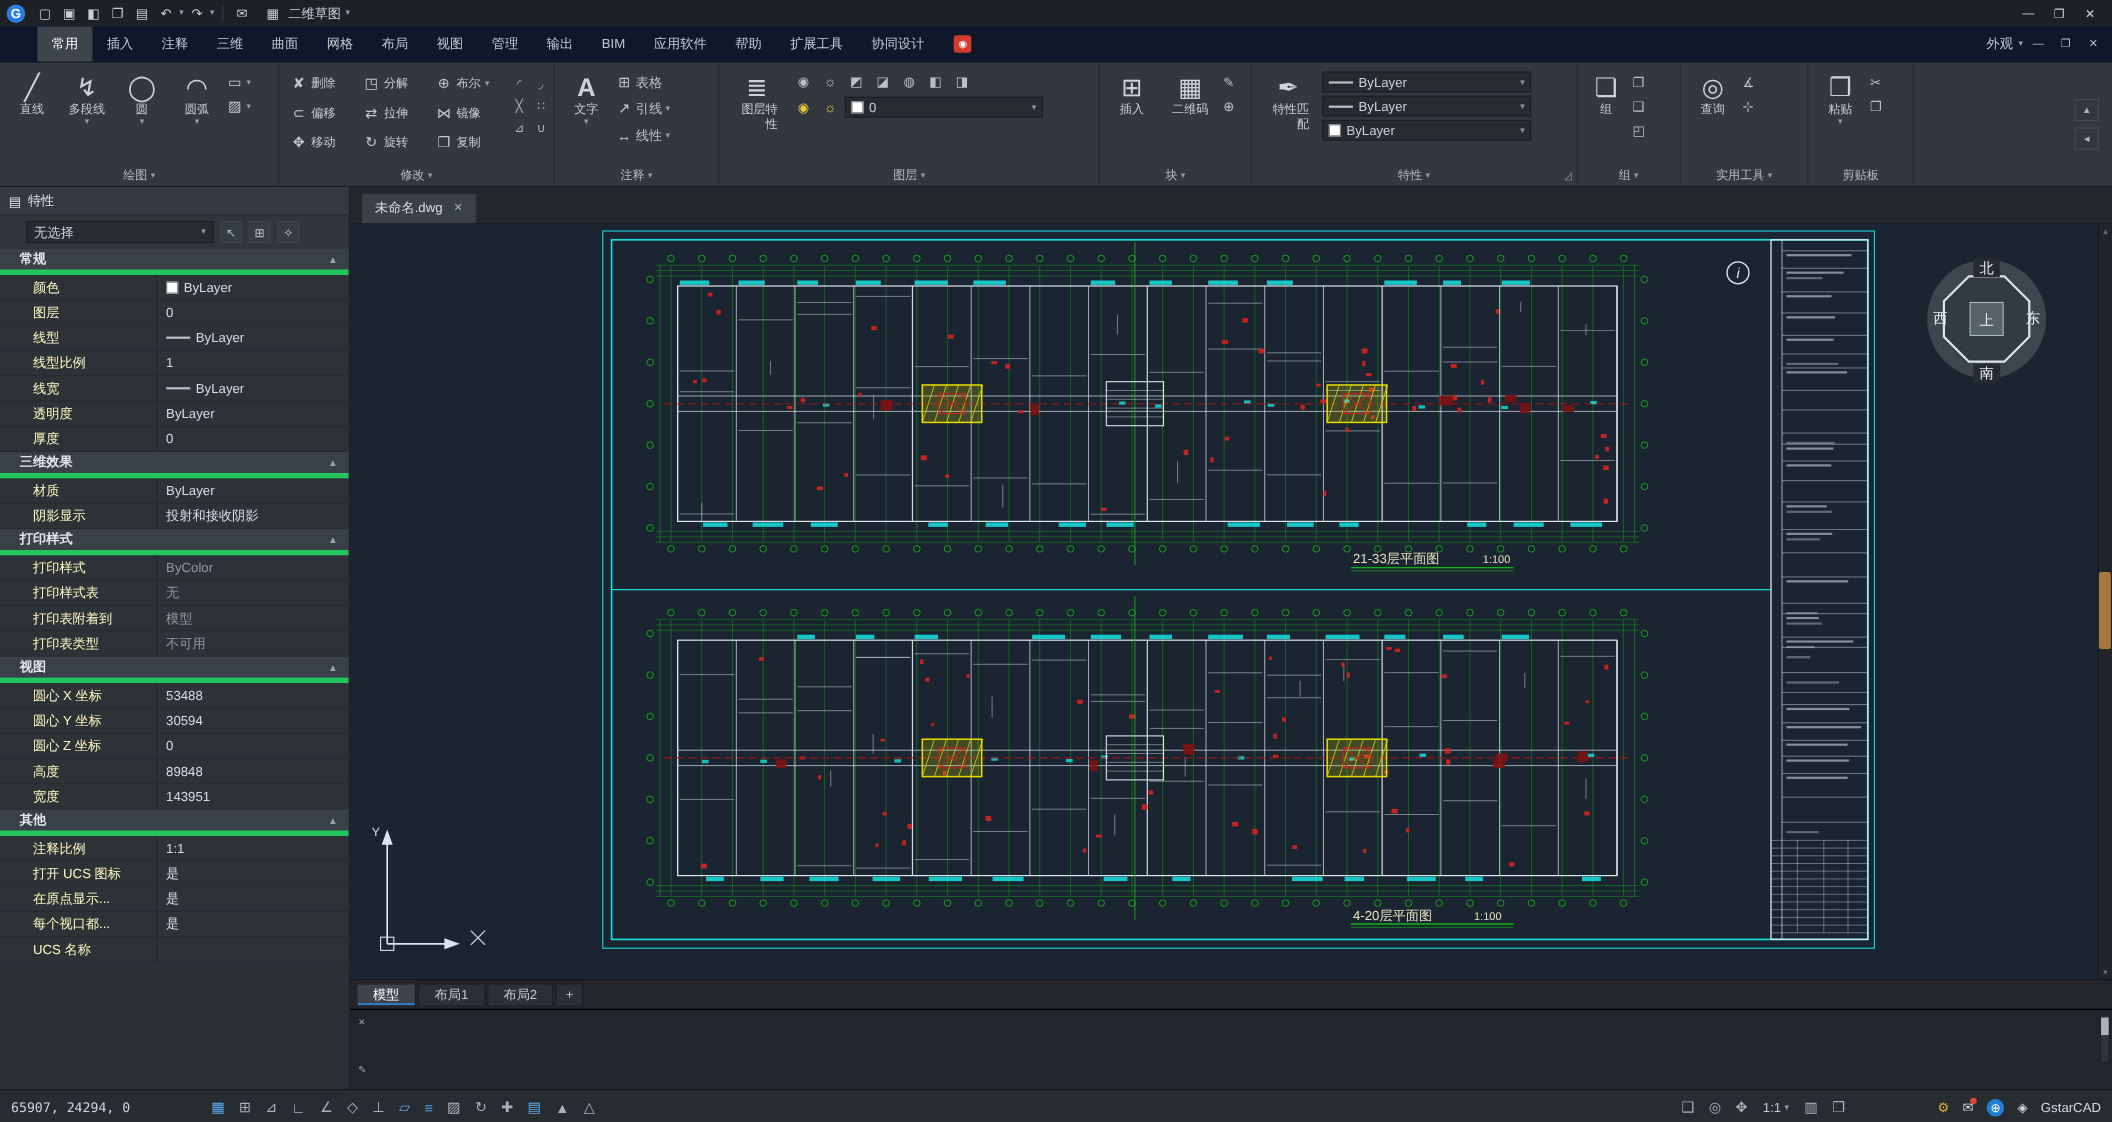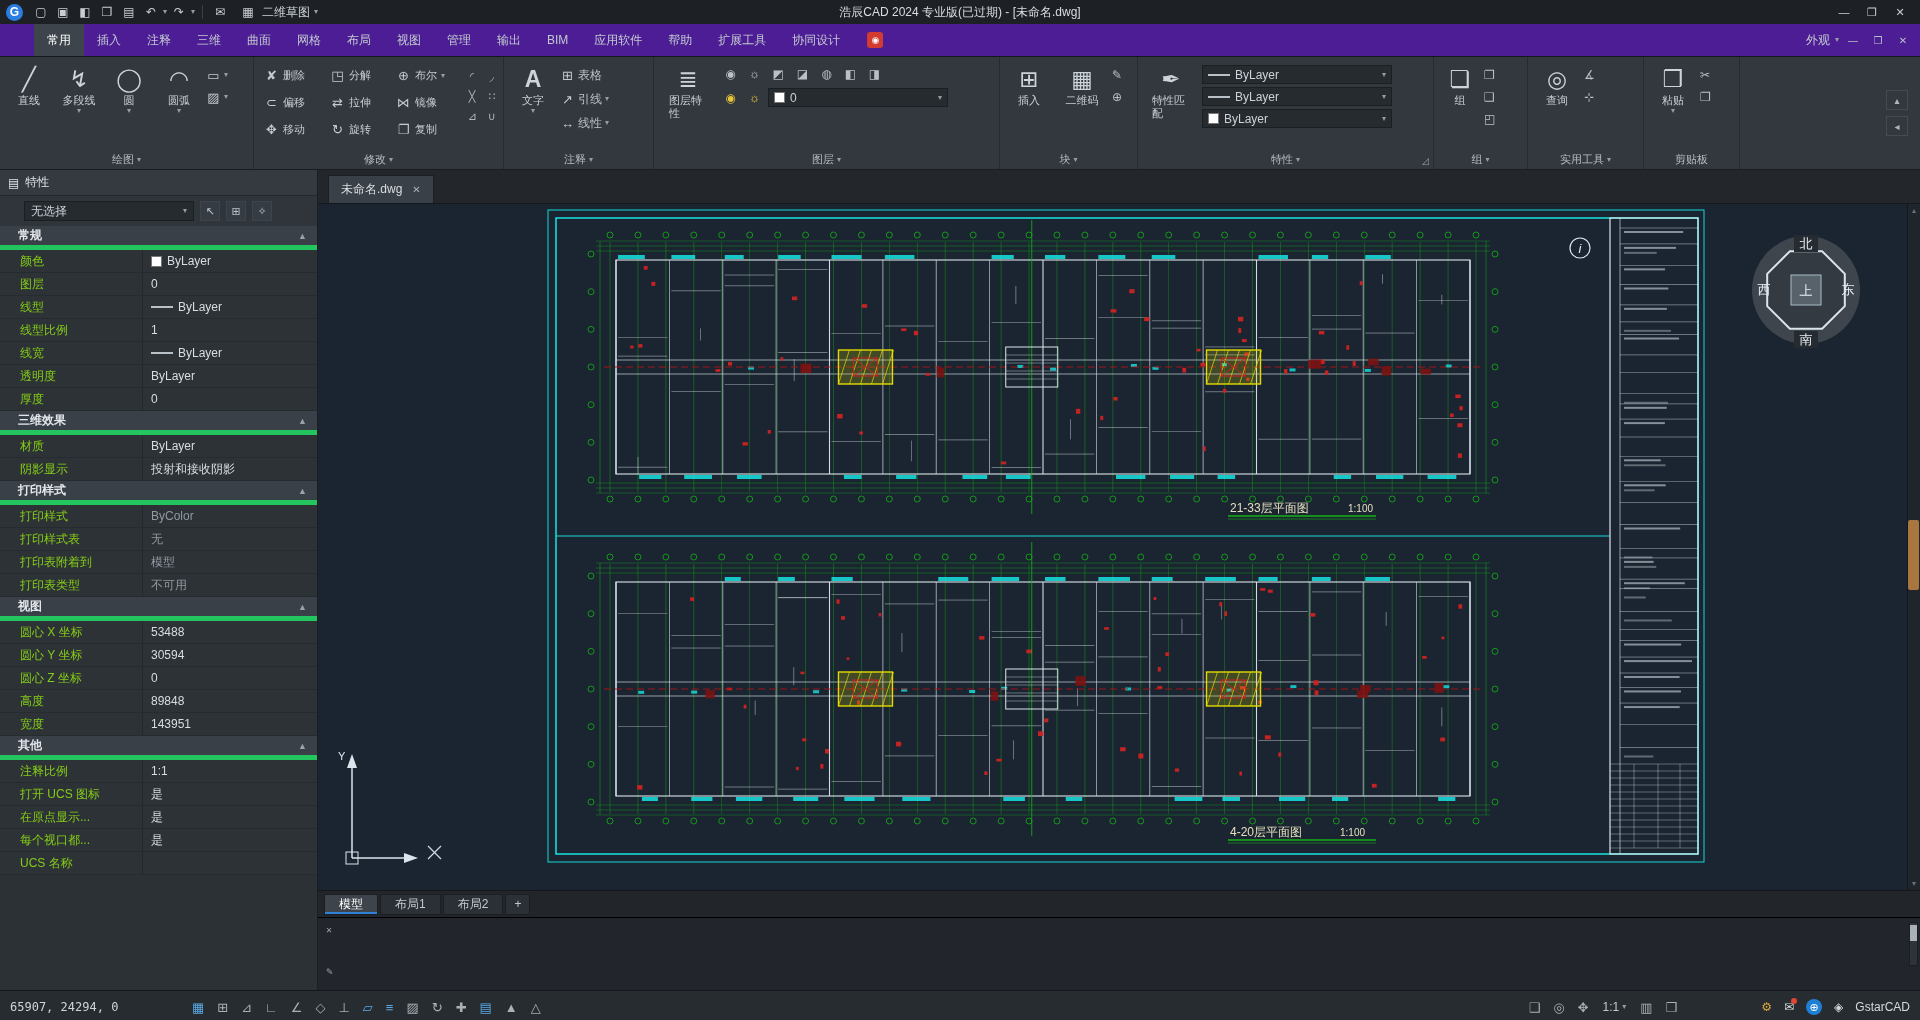--- a/index.html
+++ b/index.html
@@ -11,36 +11,36 @@
   display:flex;align-items:center;justify-content:center;margin-right:8px;flex:none}
 .qa{display:flex;align-items:center;gap:2px}
 .tbtn{min-width:20px;height:20px;padding:0 3px;color:#c9ced3;font-size:12px;display:flex;align-items:center;justify-content:center}
 .caret{font-size:8px;color:#969ca2;line-height:8px}
 .qsep{width:1px;height:14px;background:#3a3f45;margin:0 5px}
 .ws{display:flex;align-items:center;gap:4px;margin-left:8px;color:#cdd2d7}
 #tb-title{position:absolute;left:0;right:0;text-align:center;color:#d9dde1;pointer-events:none}
 .winbtns{margin-left:auto;display:flex;z-index:2}
 .wb{width:28px;height:22px;display:flex;align-items:center;justify-content:center;color:#c9ced3;font-size:11px}
 
-#ribbontabs{height:33px;background:#4c1d95;display:flex;align-items:stretch;padding-left:34px;border-bottom:1px solid #15181b}
+#ribbontabs{height:33px;background:#0f172a;display:flex;align-items:stretch;padding-left:34px;border-bottom:1px solid #15181b}
 .rtab{padding:0 13px;display:flex;align-items:center;color:#c3c9cf}
 .rtab.active{background:#3d444c;color:#fff}
 .redbadge{width:16px;height:16px;background:#d23b2f;border-radius:3px;color:#fff;font-size:9px;display:flex;
   align-items:center;justify-content:center;align-self:center;margin-left:14px}
 .rtright{margin-left:auto;display:flex;align-items:center;gap:3px;padding-right:6px}
 .appearance{color:#c3c9cf;margin-right:2px}
 .mdib{width:22px;height:20px;display:flex;align-items:center;justify-content:center;color:#b9c0c6;font-size:10px}
 
 #ribbon{height:113px;background:#33383e;display:flex;border-bottom:1px solid #1a1d20}
 .panel{display:flex;flex-direction:column;border-right:1px solid #272b30;position:relative;flex:none}
 .pbody{flex:1;display:flex;align-items:flex-start;padding:5px 6px 0;gap:4px}
 .pfoot{height:19px;display:flex;align-items:center;justify-content:center;gap:3px;color:#b6bcc3;font-size:11px}
 .bigtool{display:flex;flex-direction:column;align-items:center;width:46px;padding-top:2px;color:#c9cfd5}
 .bt-i{font-size:23px;line-height:30px;color:#ccd3d9}
-.bt-l{font-size:11px;line-height:13px;text-align:left}
+.bt-l{font-size:11px;line-height:13px;text-align:right}
 .two .bt-l{width:38px}
 .minicol{display:flex;flex-direction:column;gap:4px;padding-top:4px}
 .minitool{display:flex;align-items:center;gap:3px;color:#b9c0c7;font-size:12px;height:18px}
 .mi{font-size:13px;color:#c2c9d0;width:15px;text-align:center}
 .mgrid{display:grid;grid-template-columns:repeat(3,66px);grid-auto-rows:27px;align-items:center}
 .mcell{display:flex;align-items:center;gap:4px;color:#c6ccd2;font-size:11px;padding-left:4px}
 .xgrid{display:grid;grid-template-columns:repeat(2,20px);grid-auto-rows:20px;align-items:center;justify-items:center;
   padding-top:4px;color:#aeb5bc;font-size:11px}
 .ddl{height:19px;background:#262b30;border:1px solid #1b1f23;display:flex;align-items:center;padding:0 5px;gap:5px;color:#ccd2d8}
 .ddl .caret{margin-left:auto}
@@ -59,21 +59,21 @@
 #propspanel{width:318px;background:#30353b;border-right:1px solid #1b1f23;display:flex;flex-direction:column;flex:none}
 .pp-h{height:26px;display:flex;align-items:center;gap:6px;padding:0 8px;color:#dfe3e8;background:#343a40;border-bottom:1px solid #24282d}
 .pp-sel{height:30px;display:flex;align-items:center;gap:6px;padding:0 24px}
 .seldd{width:170px;height:20px;background:#262b30;border:1px solid #1b1f23;display:flex;align-items:center;padding:0 6px;color:#ccd2d8}
 .seldd .caret{margin-left:auto}
 .ppt{width:20px;height:20px;border:1px solid #3e444b;background:#363c43;color:#b9c0c7;display:flex;align-items:center;justify-content:center;font-size:11px}
 .pplist{flex:1;overflow:hidden;background:#2c3136}
 .psec-h{height:24px;background:#3a4047;display:flex;align-items:center;padding:0 10px 0 18px;color:#e2e6eb;font-weight:bold;border-bottom:5px solid #22c55e}
 .psec-a{margin-left:auto;font-size:9px;color:#9aa2ab;font-weight:normal}
 .prow{height:23px;display:flex;border-bottom:1px solid #262b30;background:#2d3237}
-.pl{width:142px;display:flex;align-items:center;padding-left:20px;color:#84cc16;flex:none}
+.pl{width:142px;display:flex;align-items:center;padding-left:30px;color:#fef9c3;flex:none}
 .pv{flex:1;display:flex;align-items:center;gap:5px;padding-left:8px;border-left:1px solid #24282d;color:#d8dde2}
 .vdim{color:#9199a1}
 
 #workarea{flex:1;display:flex;flex-direction:column;min-width:0}
 #doctabs{height:34px;background:#23272c;display:flex;align-items:flex-end;padding-left:10px;border-bottom:1px solid #15181b}
 .dtab{height:28px;background:#3a4047;display:flex;align-items:center;gap:10px;padding:0 12px;color:#d9dde1;
   border:1px solid #1b1f23;border-bottom:none}
 .tclose{color:#aab0b6;font-size:10px}
 #canvaswrap{position:relative;height:686px;background:#1a2531;overflow:hidden}
 #draw-svg{position:absolute;left:0;top:0;width:1589px;height:686px;display:block}
@@ -129,21 +129,20 @@
     <span class="tbtn">↷</span>
     <span class="caret">▾</span>
     <span class="qsep"></span>
     <span class="tbtn">✉</span>
   </div>
   <div class="ws">
     <span class="tbtn">▦</span>
     <span>二维草图</span>
     <span class="caret">▾</span>
   </div>
-  <div id="tb-title">浩辰CAD 2024 专业版(已过期) - [未命名.dwg]</div>
   <div class="winbtns">
     <span class="wb">—</span>
     <span class="wb">❐</span>
     <span class="wb">✕</span>
   </div>
 </div>
 
 <div id="ribbontabs">
   <span class="rtab active">常用</span>
   <span class="rtab">插入</span>

